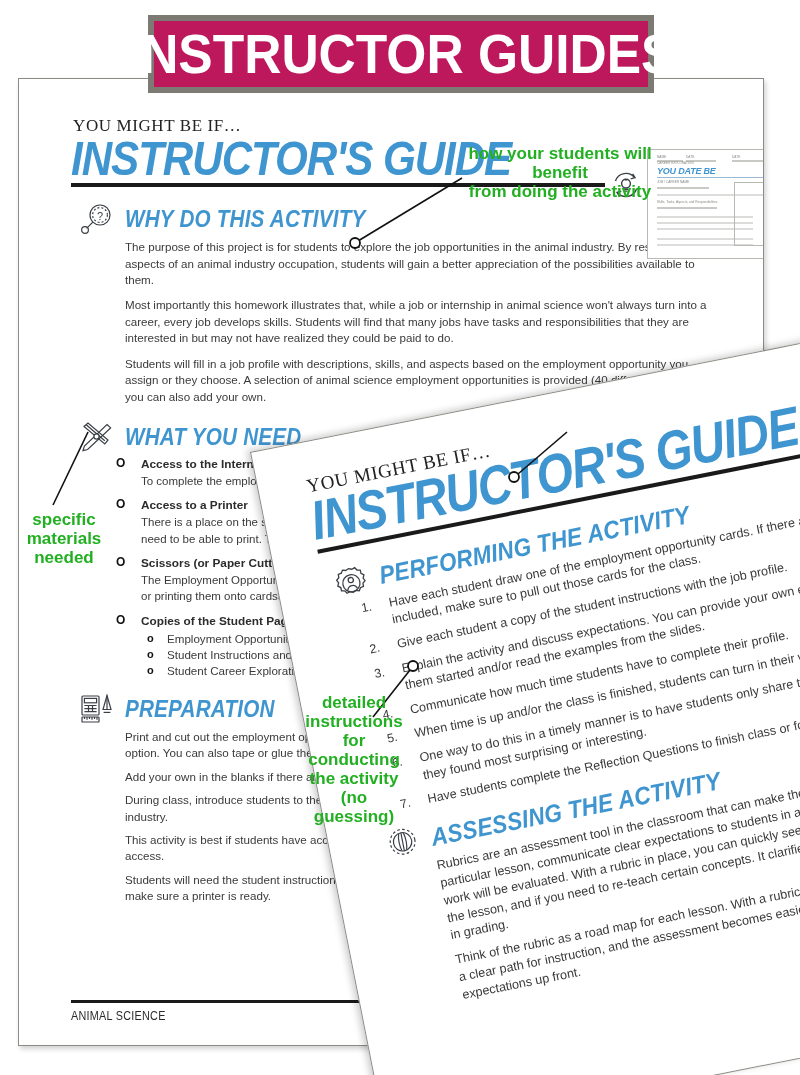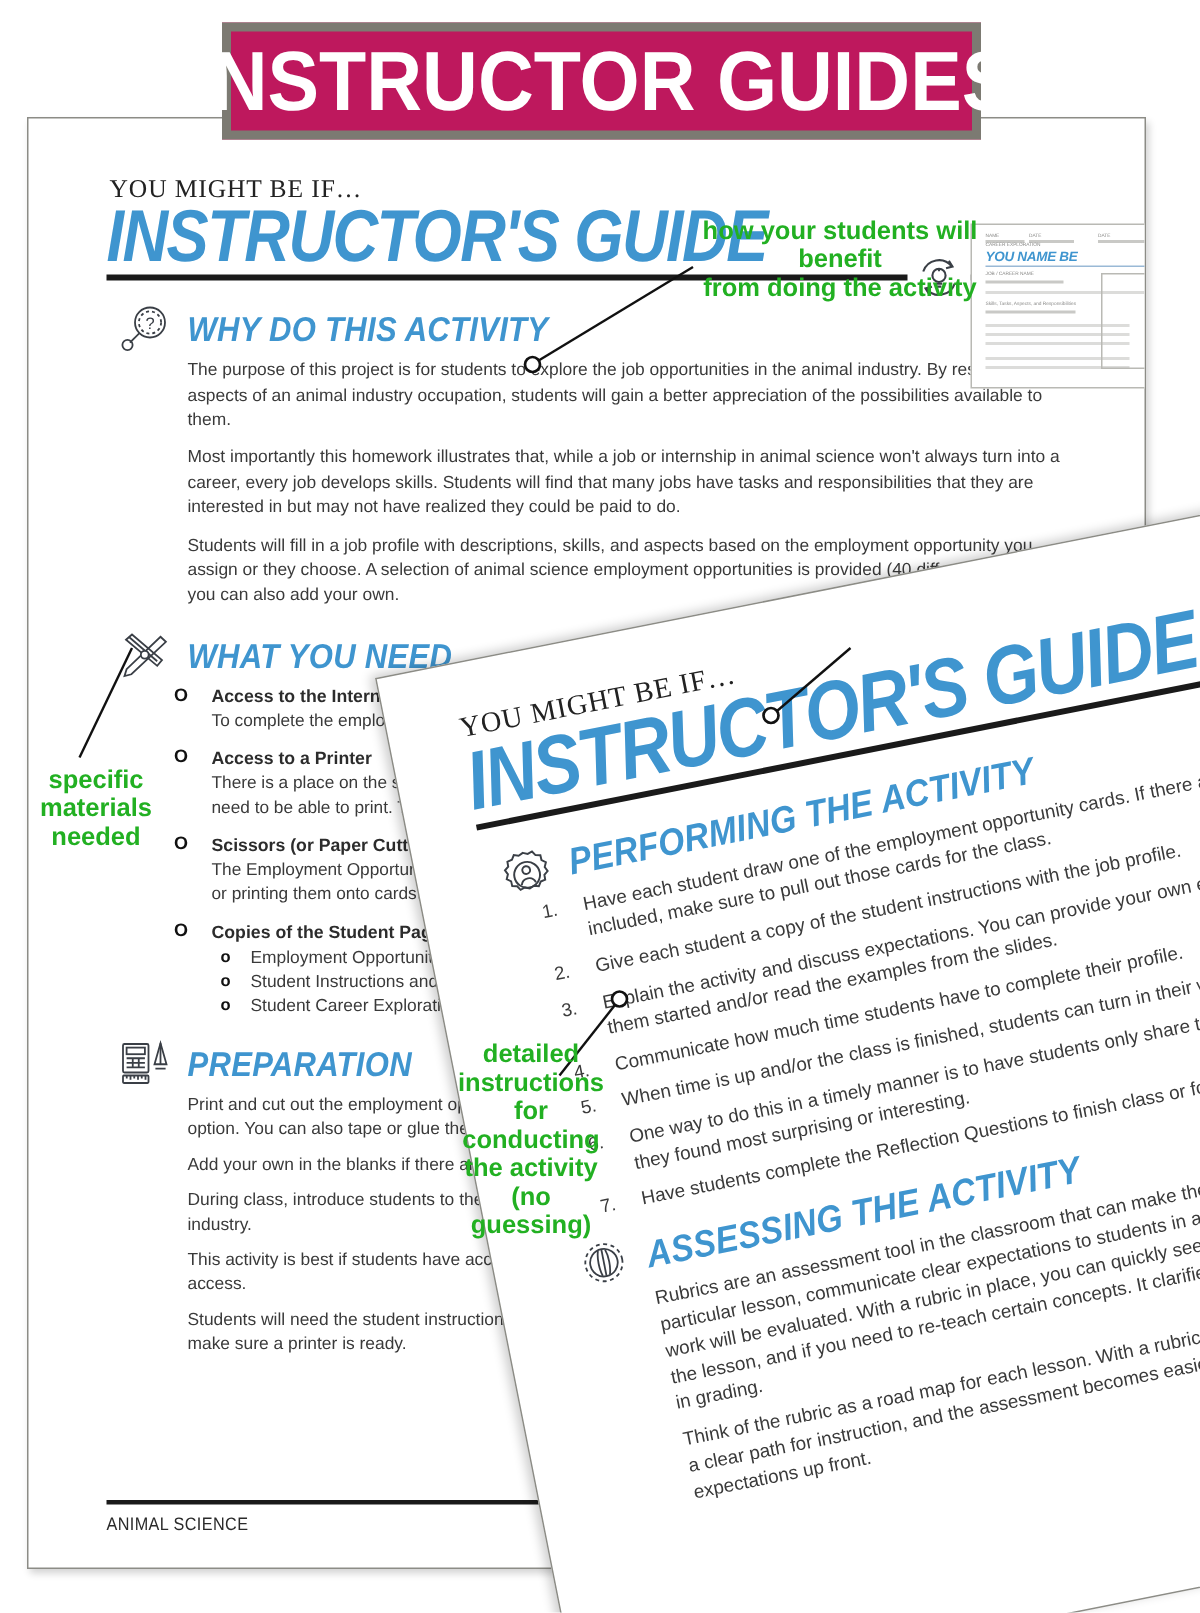--- a/index.html
+++ b/index.html
@@ -243,21 +243,21 @@
       </div>
 
       <div class="thumb">
         <div class="tiny" style="left:9px;top:5px;">NAME</div>
         <div class="tiny" style="left:38px;top:5px;">DATE</div>
         <div class="tiny" style="left:84px;top:5px;">DATE</div>
         <div class="tl" style="left:9px;top:10px;width:26px;"></div>
         <div class="tl" style="left:38px;top:10px;width:30px;"></div>
         <div class="tl" style="left:84px;top:10px;width:48px;"></div>
         <div class="tiny" style="left:9px;top:10.5px;">CAREER EXPLORATION</div>
-        <div class="tbig">YOU NAME BE</div>
+        <div class="tbig">YOU DATE BE</div>
 
         <div class="tl" style="left:9px;top:27px;width:130px;height:1px;background:#9ab9d6;"></div>
         <div class="tiny" style="left:9px;top:30px;">JOB / CAREER NAME</div>
         <div class="tl" style="left:9px;top:37px;width:52px;"></div>
         <div class="tl" style="left:9px;top:44px;width:116px;background:#dcdcda;"></div>
         <div class="tiny" style="left:9px;top:50px;">Skills, Tasks, Aspects, and Responsibilities</div>
         <div class="tl" style="left:9px;top:57px;width:60px;"></div>
         <div class="tl" style="left:9px;top:66px;width:96px;background:#dcdcda;"></div>
         <div class="tl" style="left:9px;top:72px;width:96px;background:#dcdcda;"></div>
         <div class="tl" style="left:9px;top:78px;width:96px;background:#dcdcda;"></div>

